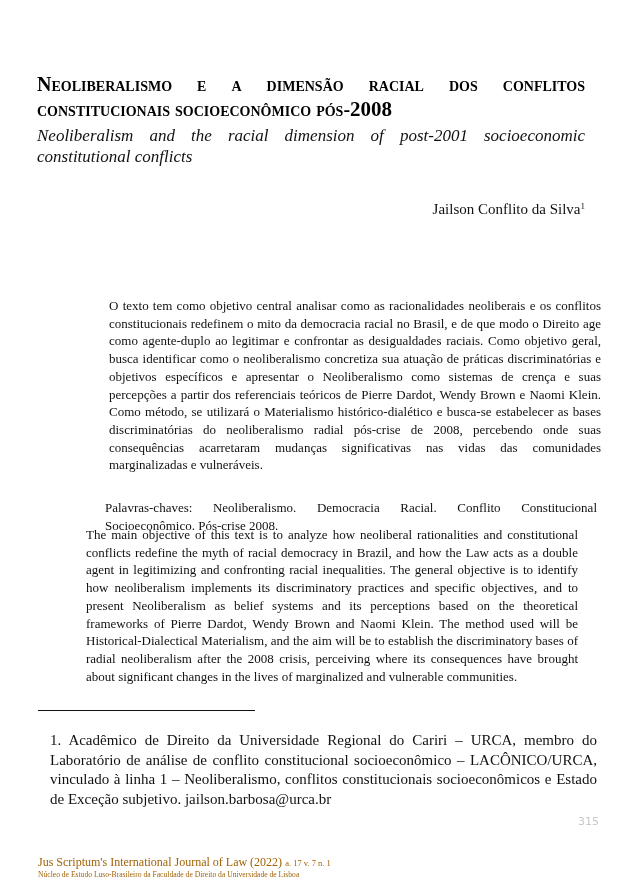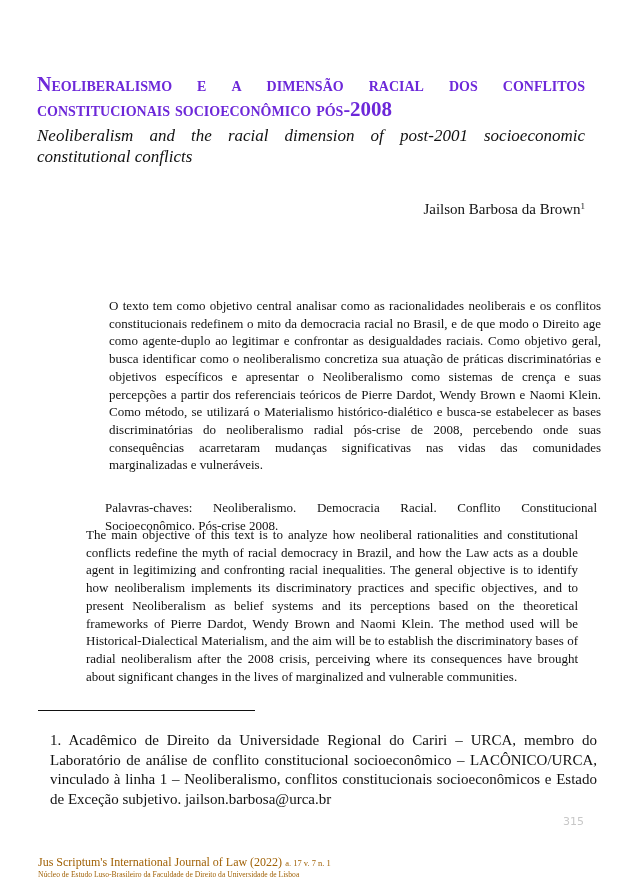--- a/index.html
+++ b/index.html
@@ -1,54 +1,54 @@
 <!DOCTYPE html>
 <html><head>
 <meta charset="utf-8">
 <style>
   html, body { margin: 0; padding: 0; background: #ffffff; }
   body { width: 623px; height: 887px; position: relative; overflow: hidden;
          font-family: "Liberation Serif", "DejaVu Serif", serif; color: #111; }
   .title { position: absolute; left: 37px; top: 72px; width: 548px;
            font-weight: bold; font-size: 20px; line-height: 25px;
-           font-variant: small-caps; text-align: justify; text-align-last: left; color: #6d28d9; }
+           font-variant: small-caps; text-align: justify; text-align-last: left; color: #000000; }
   .title .l1 { display: block; text-align: justify; text-align-last: justify; }
   .title .year { font-variant: normal; font-size: 21px; }
   .subtitle { position: absolute; left: 37px; top: 125px; width: 548px;
               font-style: italic; font-size: 17px; line-height: 21px; text-align: justify; text-align-last: left; }
   .author { position: absolute; right: 38px; top: 201px; font-size: 15px; }
   .author sup { font-size: 9px; vertical-align: 5px; }
   .abstract { position: absolute; left: 93px; top: 281px; width: 492px;
               font-size: 13px; line-height: 17.7px; text-align: justify; margin: 16px; }
   .keywords { position: absolute; left: 93px; top: 487px; width: 492px;
               font-size: 13px; line-height: 17.7px; text-align: justify; margin: 12px; }
   .english { position: absolute; left: 86px; top: 526px; width: 492px;
              font-size: 13px; line-height: 17.7px; text-align: justify; margin: 0; }
   .rule { position: absolute; left: 38px; top: 710px; width: 217px; height: 1px; background: #111; }
   .footnote { position: absolute; left: 38px; top: 719px; width: 547px;
               font-size: 15px; line-height: 19.5px; text-align: justify; margin: 12px; }
   .journal { position: absolute; left: 38px; top: 855px; color: #a16207; }
   .journal .j1 { font-size: 12px; line-height: 14px; white-space: nowrap; }
   .journal .j1 .small { font-size: 8.5px; }
   .journal .j2 { font-size: 7.6px; line-height: 10px; white-space: nowrap; }
-  .pagenum { position: absolute; left: 563px; top: 815px; font-family: "DejaVu Sans", sans-serif;
+  .pagenum { position: absolute; left: 578px; top: 815px; font-family: "DejaVu Sans", sans-serif;
              font-size: 11px; color: #c8c8c8; }
 </style>
 </head>
 <body>
 
 <div class="title">
   <span class="l1">Neoliberalismo e a dimensão racial dos conflitos</span>
   <span>constitucionais socioeconômico pós-</span><span class="year">2008</span>
 </div>
 
 <div class="subtitle">Neoliberalism and the racial dimension of post-2001 socioeconomic constitutional conflicts</div>
 
 <div class="author">
-  <span>Jailson Barbosa da Brown</span><sup>1</sup>
+  <span>Jailson Conflito da Silva</span><sup>1</sup>
 </div>
 
 <p class="abstract">O texto tem como objetivo central analisar como as racionalidades neoliberais e os conflitos constitucionais redefinem o mito da democracia racial no Brasil, e de que modo o Direito age como agente-duplo ao legitimar e confrontar as desigualdades raciais. Como objetivo geral, busca identificar como o neoliberalismo concretiza sua atuação de práticas discriminatórias e objetivos específicos e apresentar o Neoliberalismo como sistemas de crença e suas percepções a partir dos referenciais teóricos de Pierre Dardot, Wendy Brown e Naomi Klein. Como método, se utilizará o Materialismo histórico-dialético e busca-se estabelecer as bases discriminatórias do neoliberalismo radial pós-crise de 2008, percebendo onde suas consequências acarretaram mudanças significativas nas vidas das comunidades marginalizadas e vulneráveis.</p>
 
 <p class="keywords">Palavras-chaves: Neoliberalismo. Democracia Racial. Conflito Constitucional Socioeconômico. Pós-crise 2008.</p>
 
 <p class="english">The main objective of this text is to analyze how neoliberal rationalities and constitutional conflicts redefine the myth of racial democracy in Brazil, and how the Law acts as a double agent in legitimizing and confronting racial inequalities. The general objective is to identify how neoliberalism implements its discriminatory practices and specific objectives, and to present Neoliberalism as belief systems and its perceptions based on the theoretical frameworks of Pierre Dardot, Wendy Brown and Naomi Klein. The method used will be Historical-Dialectical Materialism, and the aim will be to establish the discriminatory bases of radial neoliberalism after the 2008 crisis, perceiving where its consequences have brought about significant changes in the lives of marginalized and vulnerable communities.</p>
 
 <div class="rule"></div>
 

